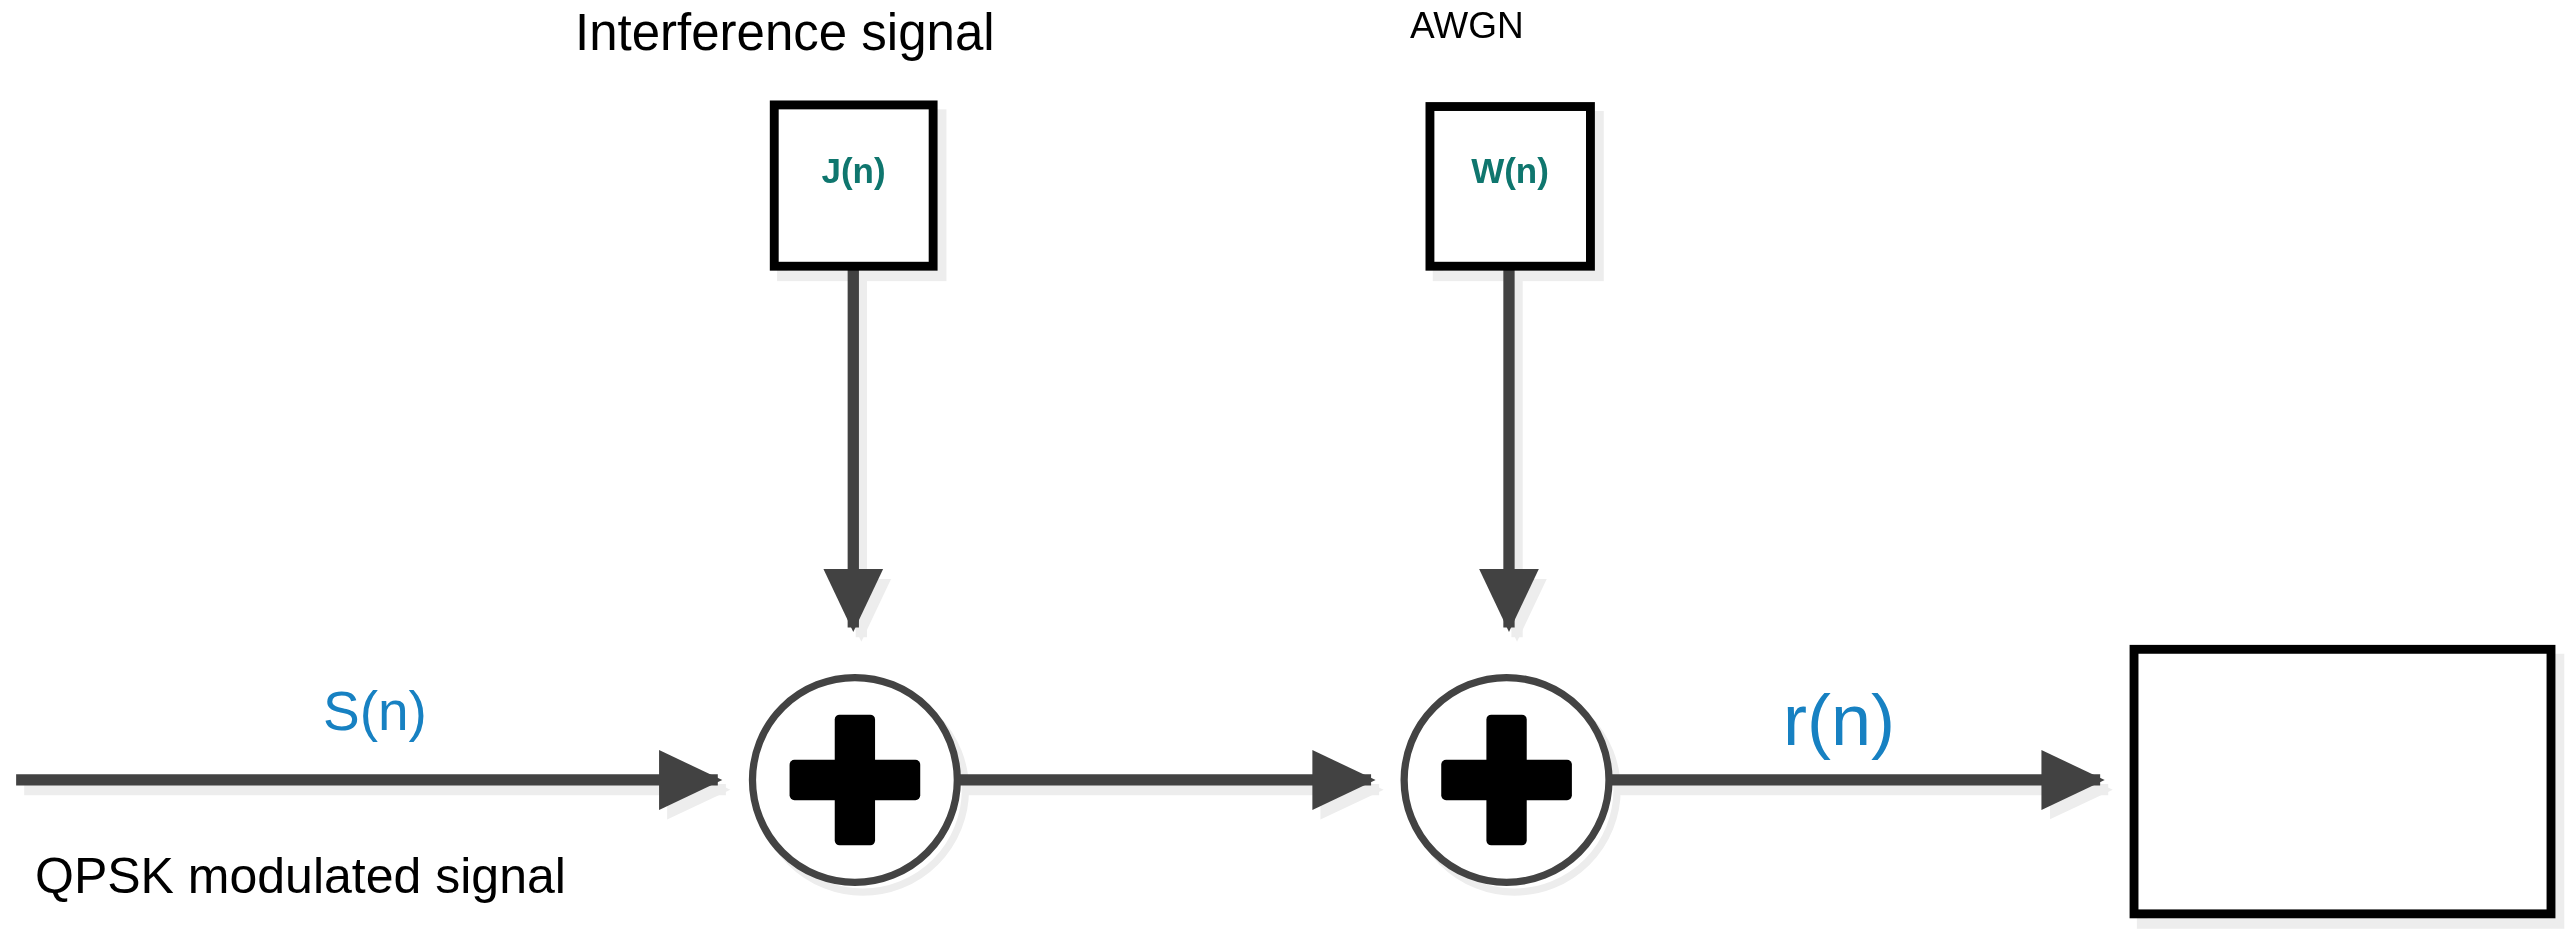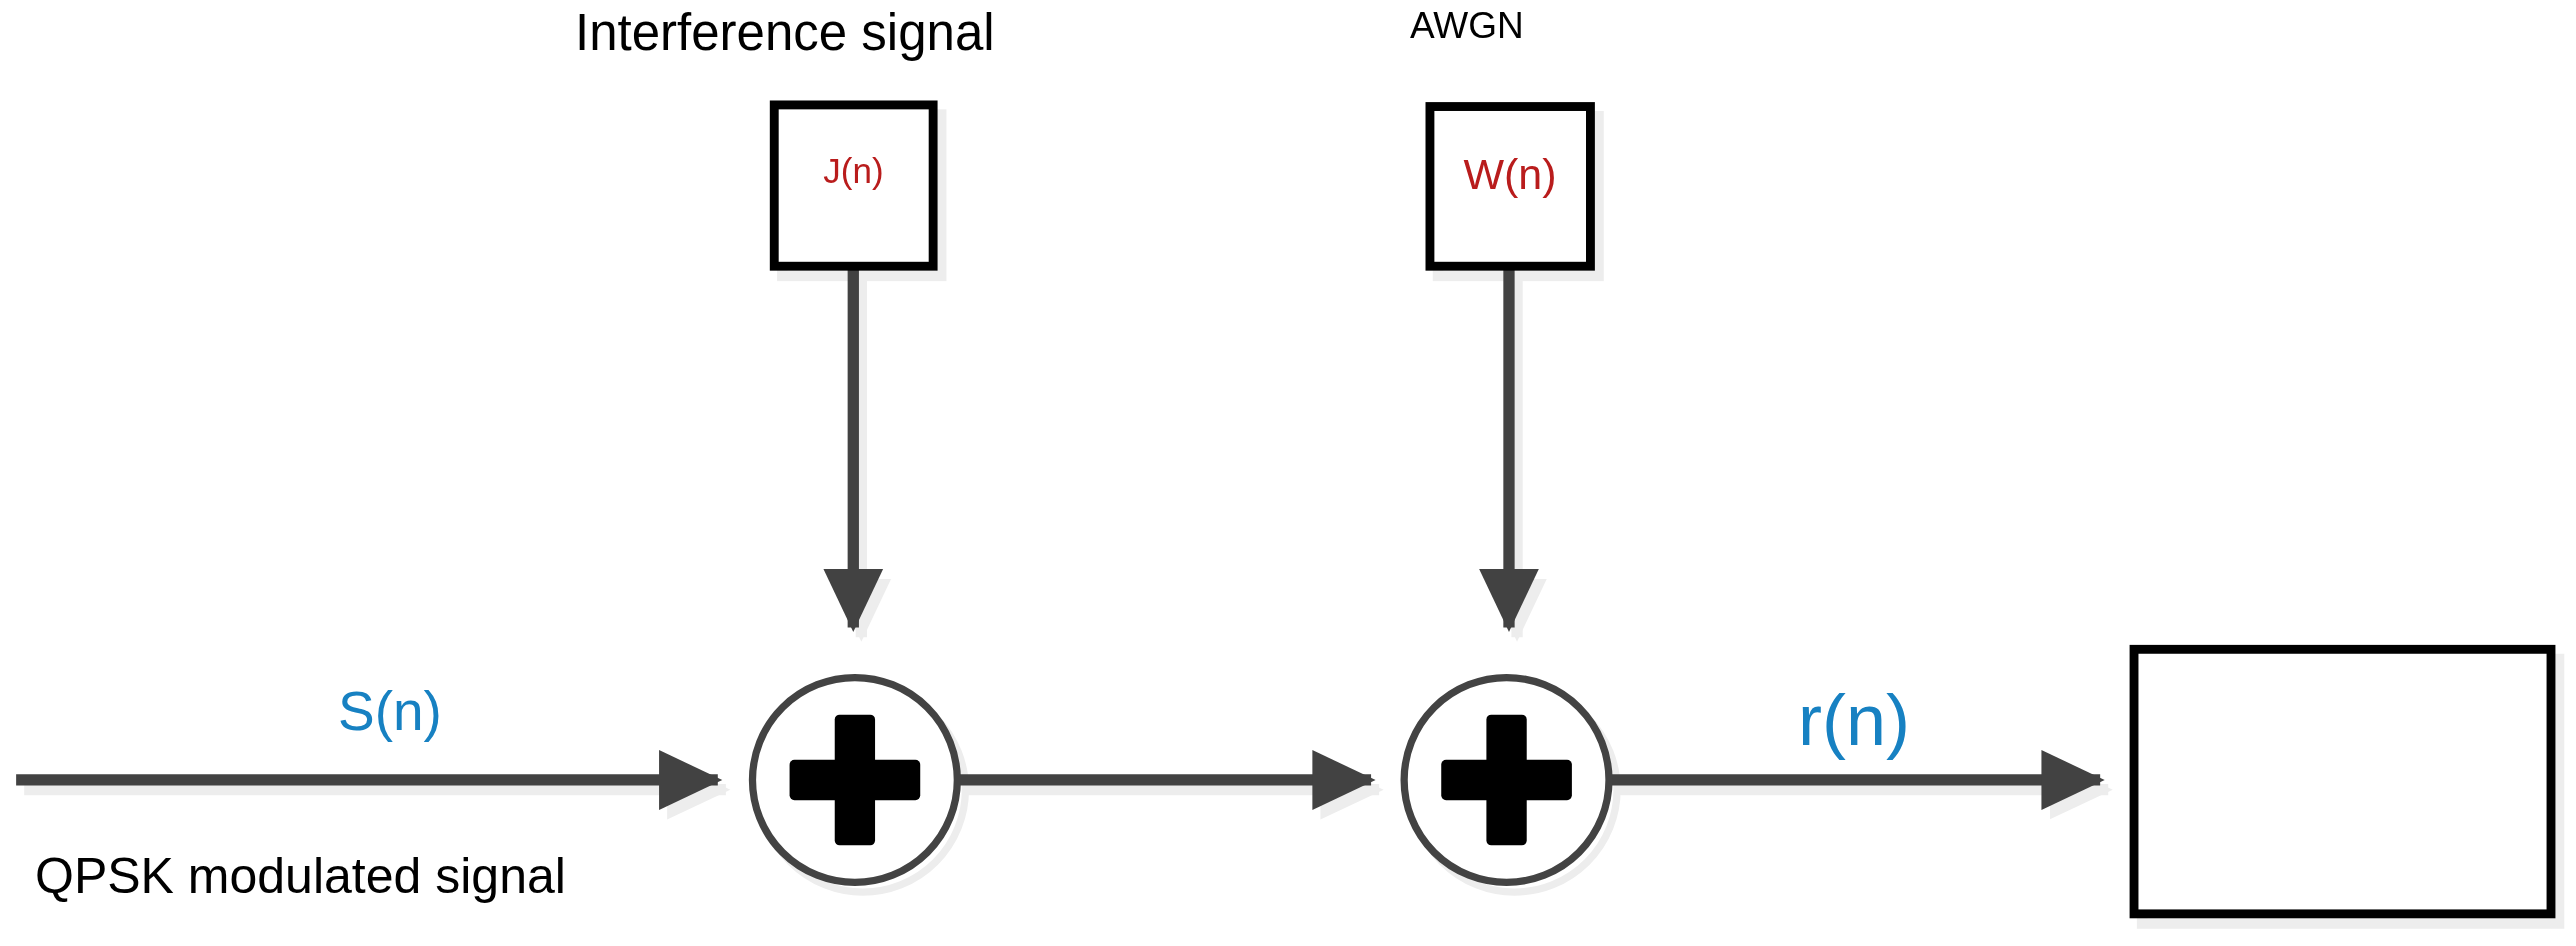--- a/index.html
+++ b/index.html
@@ -31,26 +31,25 @@
   }
   .lbl-plain {
     font-family: "Liberation Sans", sans-serif;
     font-weight: 400;
     color: #000000;
   }
   .lbl-sig {
     font-family: "Liberation Sans", sans-serif;
     font-weight: 400;
     color: #1781c2;
-    margin-left: 15px;
   }
   .lbl-box {
     font-family: "Liberation Sans", sans-serif;
-    font-weight: 400;
-    color: #b91c1c;
+    font-weight: 700;
+    color: #0f766e;
   }
   .lbl-serif {
     font-family: "Liberation Serif", "DejaVu Serif", serif;
     font-weight: 400;
     color: #000000;
     text-align: center;
     line-height: 1.12;
   }
 
   
@@ -61,21 +60,21 @@
     left: 1410px; top: 6.5px;  font-size: 37px;
   }
 
   
   #jn-text {
     left: 774px;  top: 153px; width: 159px;
     text-align: center; font-size: 35px;
   }
   #wn-text {
     left: 1430px; top: 153px; width: 160px;
-    text-align: center; font-size: 43px;
+    text-align: center; font-size: 35px;
   }
 
   
   #sig-sn {
     left: 323px;  top: 684px; font-size: 55px;
   }
   #sig-rn {
     left: 1783px; top: 684px; font-size: 72px;
   }
   #cap-qpsk {

